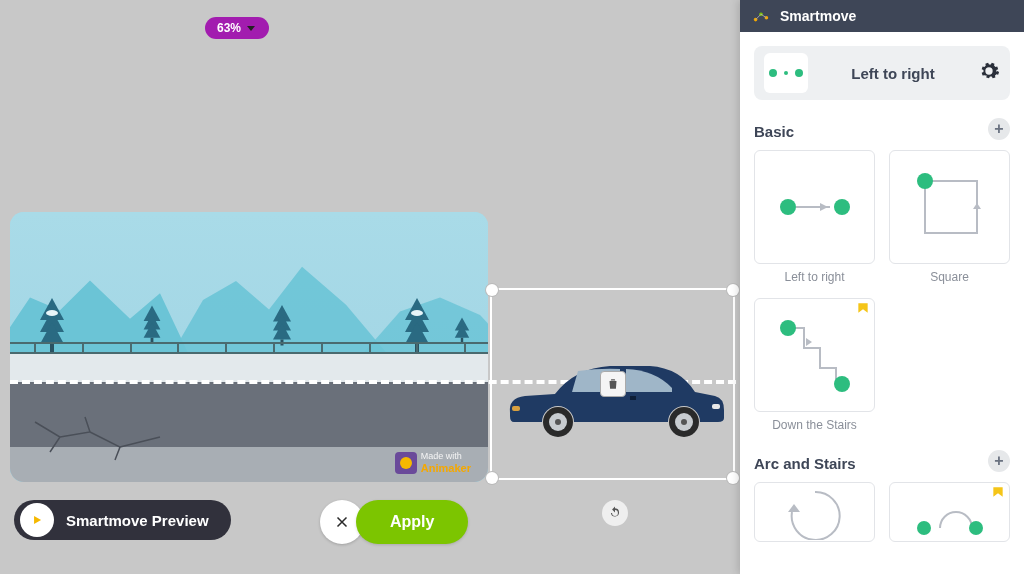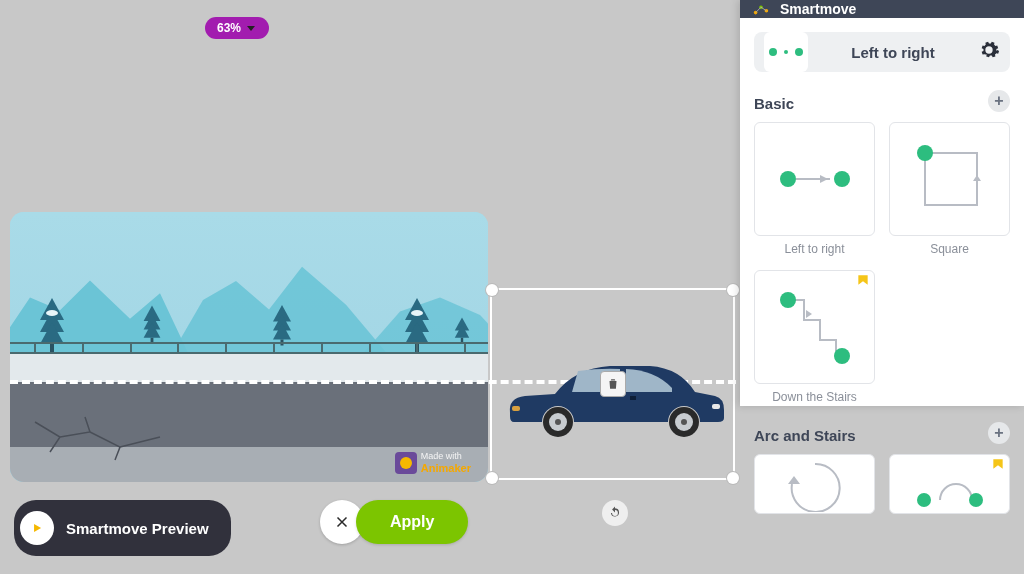--- a/index.html
+++ b/index.html
@@ -47,30 +47,30 @@
   .trash { position:absolute; left:50%; top:50%; transform:translate(-50%,-50%); width:26px; height:26px; background:#f5f5f5; border:1px solid #aaa; border-radius:4px; display:flex; align-items:center; justify-content:center; }
   .trash svg{width:14px;height:14px;}
   .rotbtn { position:absolute; left:602px; top:500px; width:26px; height:26px; background:#efefef; border-radius:50%; display:flex; align-items:center; justify-content:center; }
   .rotbtn svg{width:14px;height:14px;}
 
   
   .car { position:absolute; left:500px; top:358px; width:228px; height:80px; }
 
   
   .botbar { position:absolute; left:14px; top:500px; display:flex; align-items:center; gap:10px; }
-  .pill { background:#31313c; color:#fff; border-radius:22px; height:56px; display:flex; align-items:center; padding:0 22px 0 6px; gap:12px; font-weight:600; font-size:15px; }
+  .pill { background:#31313c; color:#fff; border-radius:22px; height:40px; display:flex; align-items:center; padding:0 22px 0 6px; gap:12px; font-weight:600; font-size:15px; }
   .playcirc { width:34px; height:34px; background:#fff; border-radius:50%; display:flex; align-items:center; justify-content:center; }
   .playcirc svg{width:14px;height:14px;}
   .closecirc { width:44px; height:44px; background:#fff; border-radius:50%; display:flex; align-items:center; justify-content:center; box-shadow:0 1px 3px rgba(0,0,0,.2); }
   .closecirc svg{width:18px;height:18px;}
   .applybtn { background:#7cc500; color:#fff; font-weight:700; font-size:16px; border:none; height:44px; padding:0 34px; border-radius:22px; margin-left:-8px; box-shadow:0 1px 3px rgba(0,0,0,.15); }
   .botbar2 { position:absolute; left:320px; top:500px; display:flex; align-items:center; }
 
   
-  .panel { position:absolute; right:0; top:0; width:284px; height:406px; background:#fff; box-shadow:-2px 0 8px rgba(0,0,0,.15); display:flex; flex-direction:column; }
+  .panel { position:absolute; right:0; top:0; width:284px; height:574px; background:#fff; box-shadow:-2px 0 8px rgba(0,0,0,.15); display:flex; flex-direction:column; }
   .panel-head { background:#3e4657; color:#fff; height:32px; display:flex; align-items:center; padding:0 12px; gap:10px; font-size:14px; font-weight:600; }
   .sm-logo { width:18px; height:18px; position:relative; }
   .sm-logo svg{width:100%;height:100%;}
   .curmove { margin:14px 14px 0; background:#eef0f2; border-radius:8px; height:54px; display:flex; align-items:center; padding:0 10px; }
   .curmove .thumb { width:44px; height:40px; background:#fff; border-radius:6px; display:flex; align-items:center; justify-content:center; }
   .curmove .title { flex:1; text-align:center; font-weight:700; color:#3e4657; font-size:15px; }
   .gear svg{width:22px;height:22px;}
   .section { margin:18px 14px 0; }
   .section-head { display:flex; align-items:flex-end; justify-content:space-between; font-weight:700; color:#3e4657; font-size:15px; margin-bottom:10px; }
   .plus { width:22px; height:22px; border-radius:50%; background:#e6e8ea; display:flex; align-items:center; justify-content:center; color:#6a7280; font-size:16px; font-weight:700; }

